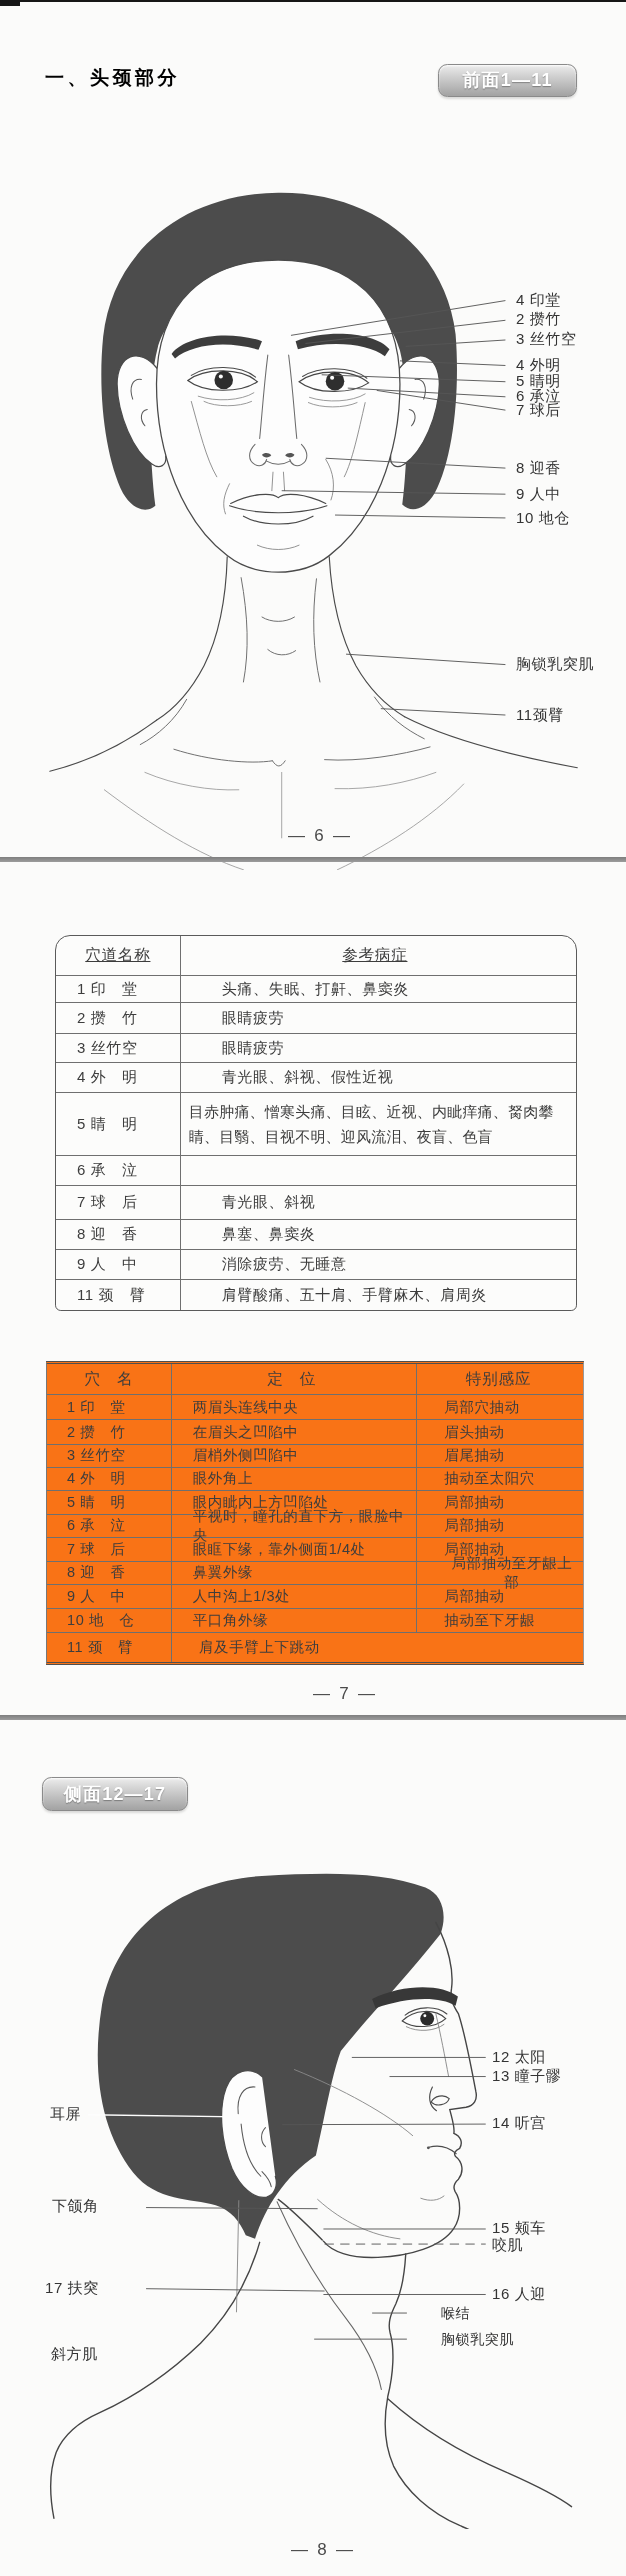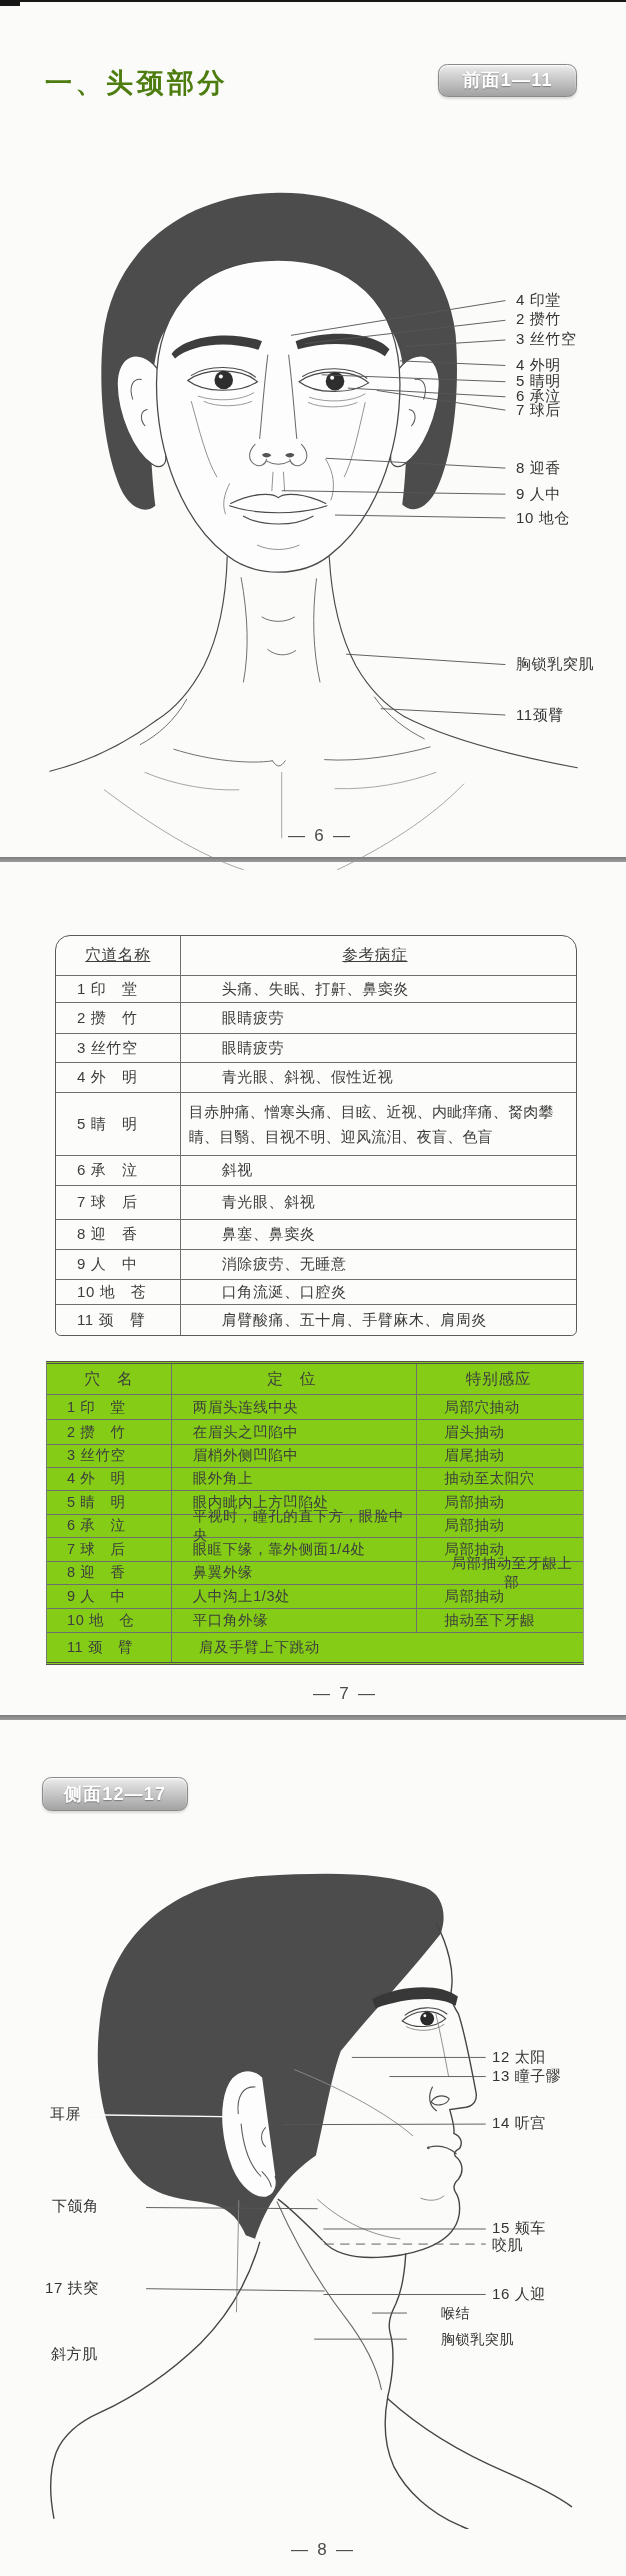--- a/index.html
+++ b/index.html
@@ -4,37 +4,37 @@
 <style>
   html,body{margin:0;padding:0;background:#f6f6f4;}
   #page{position:relative;width:626px;height:2576px;background:#fbfbfa;overflow:hidden;
         font-family:"Liberation Sans","DejaVu Sans",sans-serif;color:#3c3c3c;}
   .abs{position:absolute;}
   
   #top-edge{left:0;top:0;width:626px;height:2.3px;background:#161616;}
   #top-corner{left:0;top:0;width:20px;height:6.4px;background:#161616;}
   .divider{left:0;width:626px;height:4.6px;background:linear-gradient(180deg,#7e7e7e,#9c9c9c);}
   
-  #main-title{left:45px;top:65px;font-size:27px;font-weight:600;letter-spacing:3.5px;color:#4d7c0f;}
+  #main-title{left:45px;top:65px;font-size:19px;font-weight:600;letter-spacing:3.5px;color:#000000;}
   .pill{border-radius:9.3px;border:1.2px solid #8a8a8a;
         background:linear-gradient(180deg,#ececec 0%,#cfcfcf 38%,#a2a2a2 100%);
         box-shadow:inset 0 1.2px 1.7px #ffffffcc, 0 1.2px 2.3px #00000022;
         color:#fff;font-weight:bold;text-align:center;
         text-shadow:0 0.6px 1.2px #00000055;}
   #badge-front{left:438px;top:64px;width:137px;height:31px;font-size:18px;line-height:31px;letter-spacing:1.2px;}
   #badge-side{left:42px;top:1777px;width:144px;height:32px;font-size:18px;line-height:32px;letter-spacing:1.2px;}
   .pagenum{font-size:17px;color:#4a4a4a;letter-spacing:2.3px;}
   
   .lbl{font-size:15px;color:#343434;letter-spacing:0.6px;line-height:18.6px;white-space:nowrap;}
   .lbl.small{font-size:14px;margin-left:28px;}
   
   .tbl{position:absolute;box-sizing:border-box;}
   #table1{left:55px;top:935px;width:522px;border:1.2px solid #5a5a5a;border-radius:15px 15px 5.8px 5.8px;overflow:hidden;background:#fcfcfb;}
   #table2{left:46px;top:1361px;width:538px;border-top:3.5px double #4f4f4f;border-bottom:3.5px double #4f4f4f;
-          border-left:0.9px solid #777;border-right:0.9px solid #999;background:#84cc16;}
+          border-left:0.9px solid #777;border-right:0.9px solid #999;background:#f97316;}
   .trow{display:flex;box-sizing:border-box;border-top:0.9px solid #6f6f6f;}
   .trow.first{border-top:none;}
   .cell{box-sizing:border-box;display:flex;align-items:center;font-size:15px;color:#3d3d3d;letter-spacing:0.6px;}
   #table1 .c-name{width:125px;border-right:0.9px solid #6f6f6f;padding-left:21px;}
   #table1 .c-sym{width:396px;padding-left:41px;padding-right:7px;}
   #table1 .c-sym.tight{padding-left:8px;line-height:25.5px;letter-spacing:0.2px;}
   #table1 .head .cell{justify-content:center;padding-left:0;font-size:15.7px;text-decoration:underline;}
   #table2 .cell{font-size:14.5px;}
   #table2 .c1{width:125px;border-right:0.9px solid #6f6f6f;padding-left:20px;}
   #table2 .c2{width:246px;border-right:0.9px solid #6f6f6f;padding-left:21px;padding-right:4.6px;}
@@ -187,37 +187,32 @@
     <div class="trow" style="height:30px">
         <div class="cell c-name">4 外　明</div>
         <div class="cell c-sym">青光眼、斜视、假性近视</div>
       </div>
     <div class="trow" style="height:63px">
         <div class="cell c-name">5 睛　明</div>
         <div class="cell c-sym tight">目赤肿痛、憎寒头痛、目眩、近视、内眦痒痛、胬肉攀睛、目翳、目视不明、迎风流泪、夜盲、色盲</div>
       </div>
     <div class="trow" style="height:30px">
         <div class="cell c-name">6 承　泣</div>
-        <div class="cell c-sym">斜视</div>
       </div>
     <div class="trow" style="height:34px">
         <div class="cell c-name">7 球　后</div>
         <div class="cell c-sym">青光眼、斜视</div>
       </div>
     <div class="trow" style="height:30px">
         <div class="cell c-name">8 迎　香</div>
         <div class="cell c-sym">鼻塞、鼻窦炎</div>
       </div>
     <div class="trow" style="height:30px">
         <div class="cell c-name">9 人　中</div>
         <div class="cell c-sym">消除疲劳、无睡意</div>
-      </div>
-    <div class="trow" style="height:25px">
-        <div class="cell c-name">10 地　苍</div>
-        <div class="cell c-sym">口角流涎、口腔炎</div>
       </div>
     <div class="trow" style="height:31px">
         <div class="cell c-name">11 颈　臂</div>
         <div class="cell c-sym">肩臂酸痛、五十肩、手臂麻木、肩周炎</div>
       </div>
   </div>
 
   <div class="tbl" id="table2">
     <div class="trow first head" style="height:30px">
       <div class="cell c1">穴　名</div>

